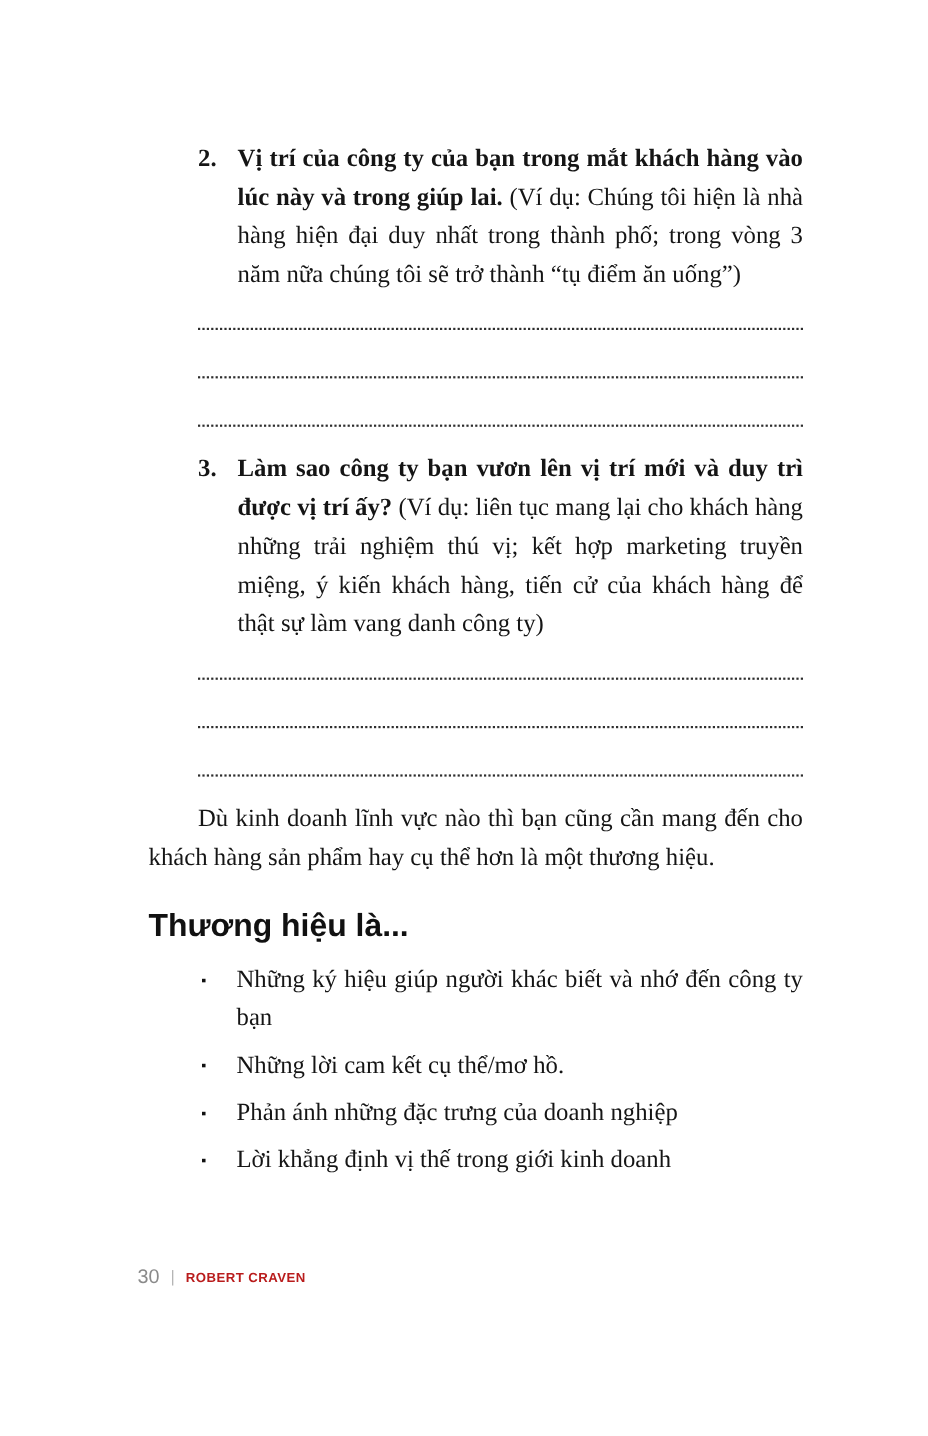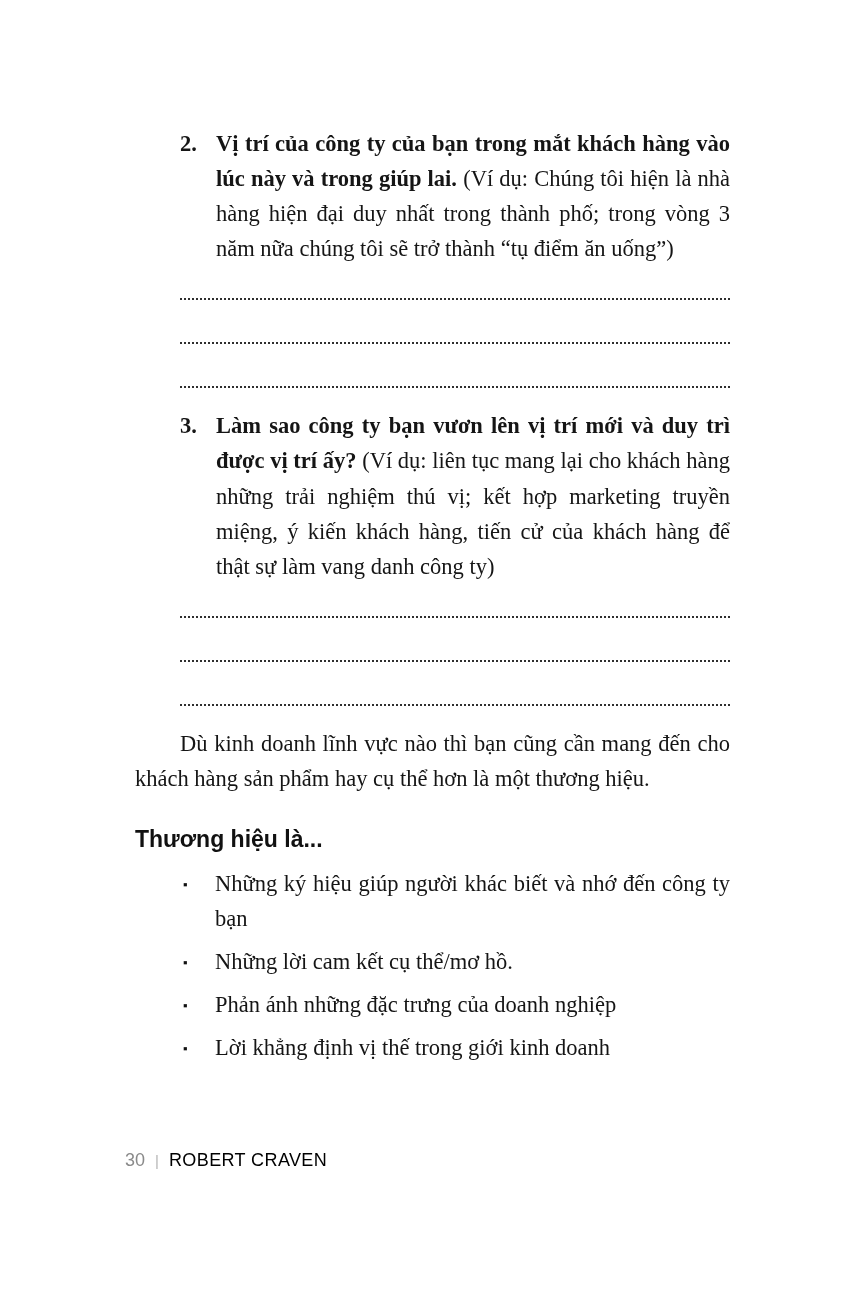--- a/index.html
+++ b/index.html
@@ -49,21 +49,21 @@
     font-size: 22.5px;
     line-height: 1.56;
     text-align: justify;
     text-indent: 45px;
     margin-top: 2px;
   }
 
   .heading {
     font-family: "Liberation Sans", sans-serif;
     font-weight: bold;
-    font-size: 23px;
+    font-size: 29px;
     margin-top: 30px;
     color: #111;
   }
 
   .intro { margin-top: 16px; }
 
   .bullets {
     list-style: none;
     margin-top: 14px;
     margin-left: 48px;
@@ -98,24 +98,24 @@
     color: #8a8a8a;
     margin-right: 10px;
   }
   .fsep {
     font-size: 15px;
     color: #b5b5b5;
     margin-right: 10px;
     font-weight: 300;
   }
   .author {
-    font-size: 18px;
-    font-weight: normal;
+    font-size: 12px;
+    font-weight: bold;
     letter-spacing: 0.4px;
-    color: #000000;
+    color: #b91c1c;
   }
 </style>
 </head>
 <body>
 
 <div class="page">
 
   <section class="numbered">
     <div class="num">2.</div>
     <div class="itext"><strong>Vị trí của công ty của bạn trong mắt khách hàng vào lúc này và trong giúp lai.</strong> <span>(Ví dụ: Chúng tôi hiện là nhà hàng hiện đại duy nhất trong thành phố; trong vòng 3 năm nữa chúng tôi sẽ trở thành “tụ điểm ăn uống”)</span></div>

